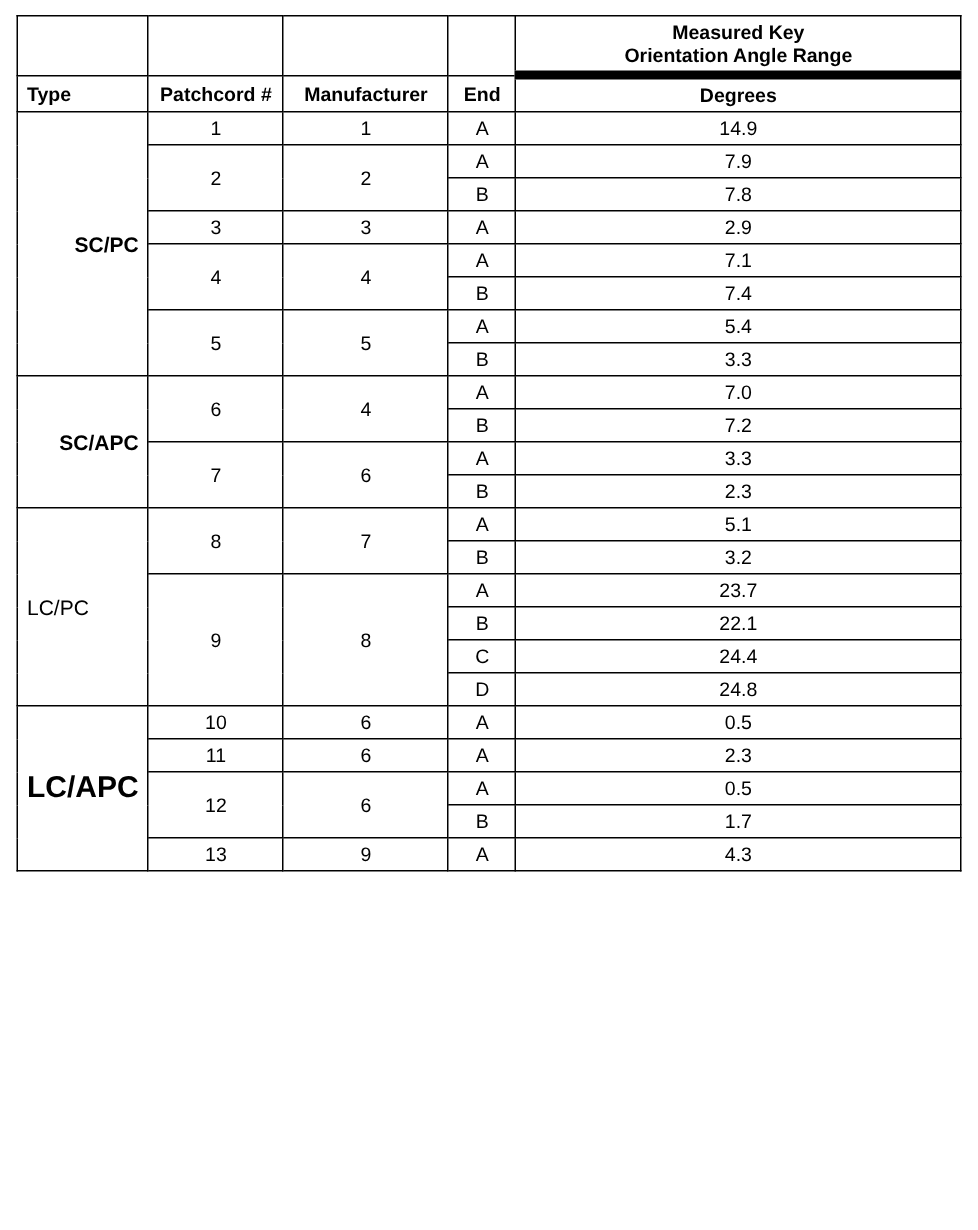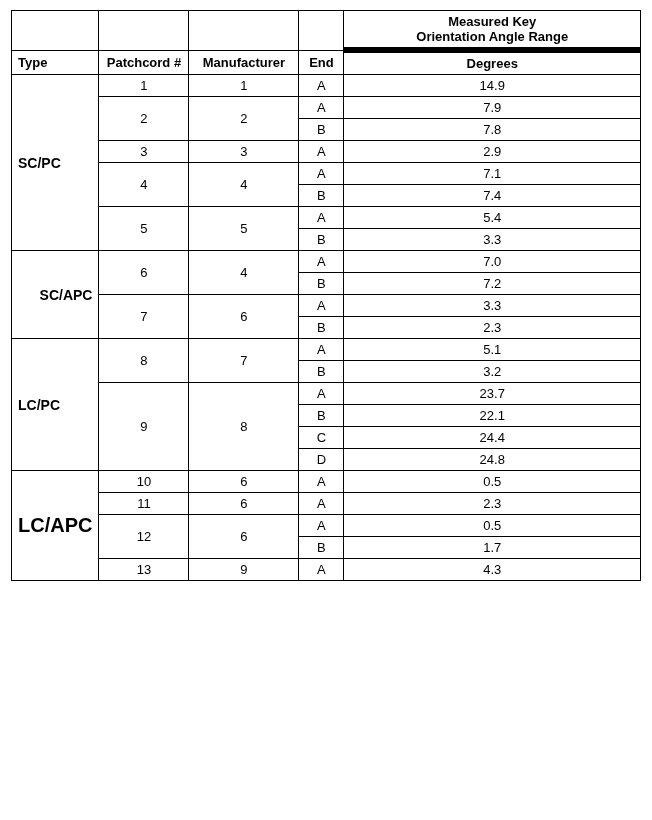--- a/index.html
+++ b/index.html
@@ -62,21 +62,21 @@
       <tr>
         <th style="text-align:left;">Type</th>
         <th>Patchcord #</th>
         <th>Manufacturer</th>
         <th>End</th>
         <th>Degrees</th>
       </tr>
     </thead>
     <tbody id="table-body">
     <tr>
-          <td rowspan="8" style="text-align: left; font-weight: bold; font-size: 14px; vertical-align: middle;">SC/PC</td>
+          <td rowspan="8" style="text-align: right; font-weight: bold; font-size: 14px; vertical-align: middle;">SC/PC</td>
           <td rowspan="1" style="vertical-align: middle;">1</td>
           <td rowspan="1" style="vertical-align: middle;">1</td>
           <td>A</td>
           <td>14.9</td>
         </tr>
         <tr>
           <td rowspan="2" style="vertical-align: middle;">2</td>
           <td rowspan="2" style="vertical-align: middle;">2</td>
           <td>A</td>
           <td>7.9</td>
@@ -126,21 +126,21 @@
           <td rowspan="2" style="vertical-align: middle;">7</td>
           <td rowspan="2" style="vertical-align: middle;">6</td>
           <td>A</td>
           <td>3.3</td>
         </tr>
         <tr>
           <td>B</td>
           <td>2.3</td>
         </tr>
         <tr>
-          <td rowspan="6" style="text-align: left; font-weight: bold; font-size: 14px; vertical-align: middle;">LC/PC</td>
+          <td rowspan="6" style="text-align: left; font-weight: normal; font-size: 14px; vertical-align: middle;">LC/PC</td>
           <td rowspan="2" style="vertical-align: middle;">8</td>
           <td rowspan="2" style="vertical-align: middle;">7</td>
           <td>A</td>
           <td>5.1</td>
         </tr>
         <tr>
           <td>B</td>
           <td>3.2</td>
         </tr>
         <tr>

